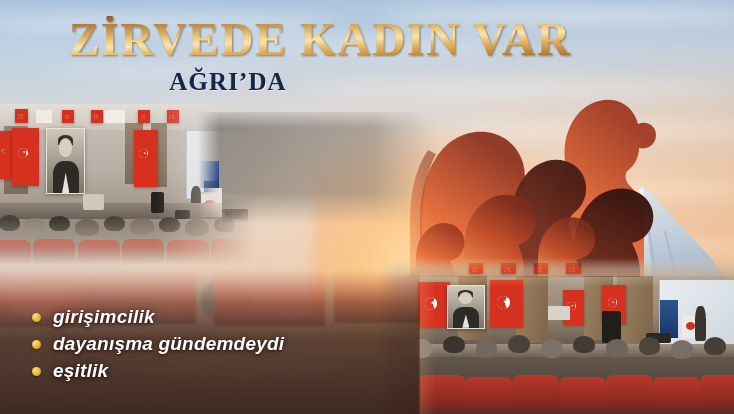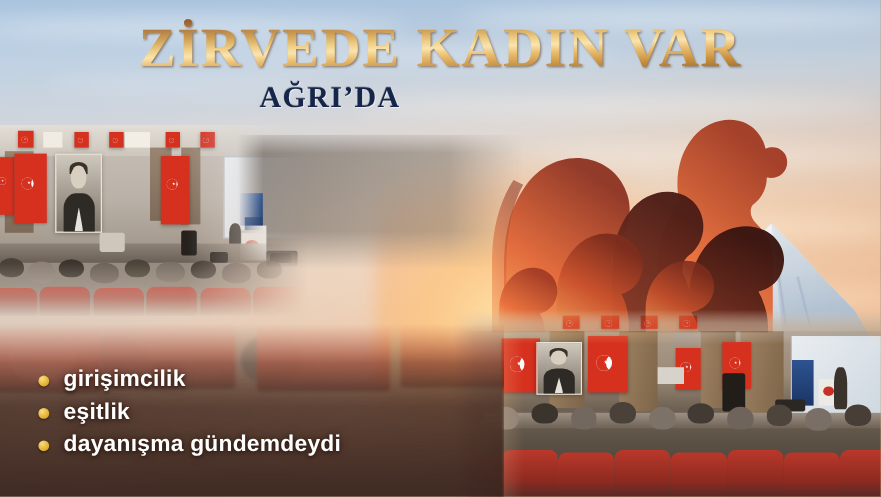--- a/index.html
+++ b/index.html
@@ -194,21 +194,21 @@
     mask-image:linear-gradient(to bottom,rgba(0,0,0,0) 0%,rgba(0,0,0,.7) 22%,#000 46%,#000 100%);
   }
   .fg-seat{
     position:absolute;border-radius:10px 10px 3px 3px;
     background:linear-gradient(to bottom,#c4412d 0%,#93301f 48%,#4a2b22 100%);
     filter:blur(.7px);opacity:.9;
   }
   .fg-head{position:absolute;border-radius:50% 50% 44% 44%;filter:blur(.8px);}
 
   
-  .title-block{position:absolute;left:0;top:16px;width:640px;padding-left:47px;}
+  .title-block{position:absolute;left:0;top:16px;width:640px;}
   .main-title{
     font-family:"Liberation Serif","DejaVu Serif",serif;
     font-weight:700;font-size:46px;letter-spacing:1.5px;
     text-align:center;line-height:1.04;margin:0;
     background:linear-gradient(178deg,
       #7c4a23 0%, #a8713a 13%, #cd9d53 28%,
       #f0cf86 42%, #fae4ad 50%, #e9bc6d 60%,
       #c8913f 74%, #a06a2b 88%, #7b4a1f 100%);
     -webkit-background-clip:text;background-clip:text;
     color:transparent;-webkit-text-fill-color:transparent;
@@ -237,21 +237,21 @@
     margin:0 0 5px 0;
   }
   .bullets li:last-child{margin-bottom:0;}
   .bullet-dot{
     flex:0 0 auto;width:9px;height:9px;border-radius:50%;
     background:radial-gradient(circle at 34% 30%,#f7dd8e 0%,#e9b836 52%,#c99420 100%);
     box-shadow:0 1px 2px rgba(0,0,0,.45);
   }
   .bullet-label{
     font-family:"Liberation Sans","DejaVu Sans",sans-serif;
-    font-weight:700;font-size:19px;
+    font-style:italic;font-weight:700;font-size:19px;
     color:#ffffff;letter-spacing:.2px;white-space:nowrap;
     text-shadow:0 1px 3px rgba(35,18,10,.85), 0 0 7px rgba(30,15,8,.55);
   }
 </style>
 </head>
 <body>
 
 <div class="poster">
 
   <div class="sky">
@@ -523,21 +523,21 @@
     <h2 class="sub-title">AĞRI’DA</h2>
   </div>
 
   <ul class="bullets">
     <li>
       <span class="bullet-dot"></span>
       <span class="bullet-label">girişimcilik</span>
     </li>
     <li>
       <span class="bullet-dot"></span>
-      <span class="bullet-label">eşitlik</span>
+      <span class="bullet-label">dayanışma gündemdeydi</span>
     </li>
     <li>
       <span class="bullet-dot"></span>
-      <span class="bullet-label">dayanışma gündemdeydi</span>
+      <span class="bullet-label">eşitlik</span>
     </li>
   </ul>
 
 </div>
 
 </body></html>

